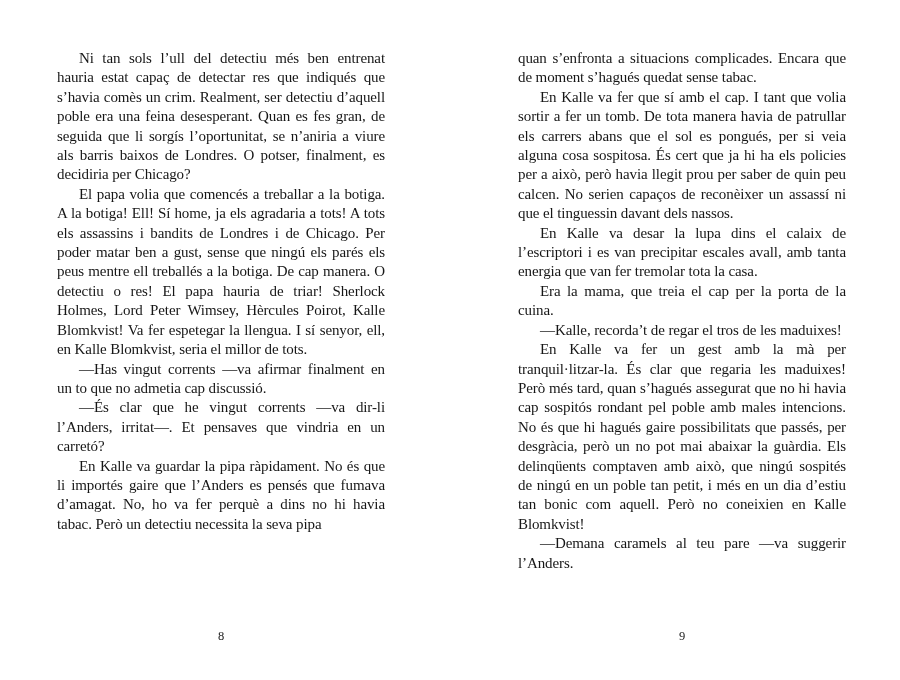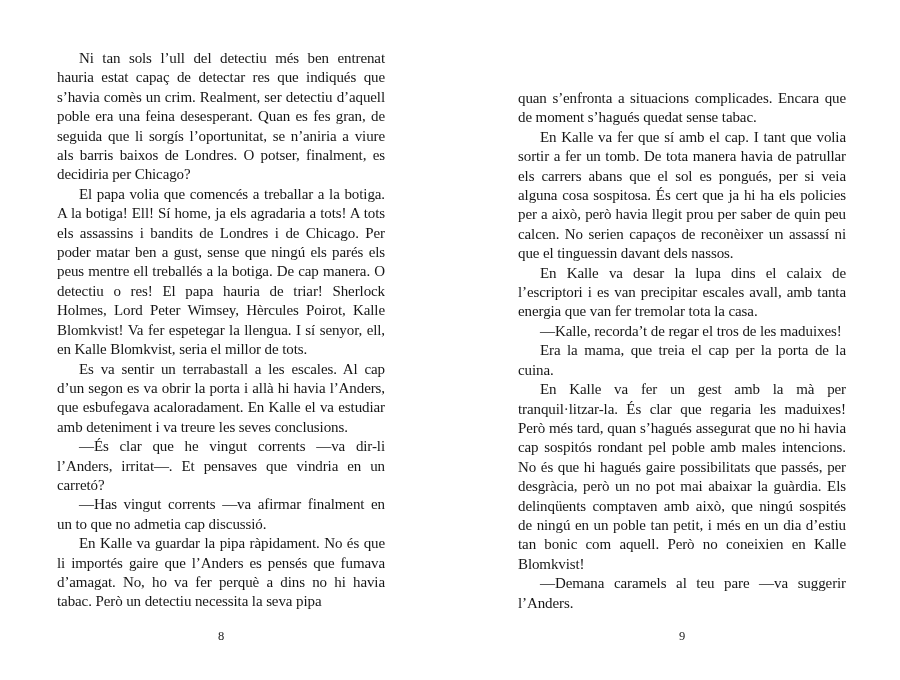--- a/index.html
+++ b/index.html
@@ -30,21 +30,21 @@
   .text-block {
     position: absolute;
     top: 49px;
     width: 328px;
     text-align: justify;
     font-size: 15px;
     line-height: 19.4px;
     letter-spacing: -0.1px;
   }
   .page-left  .text-block { left: 57px; }
-  .page-right .text-block { left: 68px; margin-top: 40px; }
+  .page-right .text-block { left: 68px; }
   .para {
     margin: 0;
     padding: 0;
   }
   .para.indent {
     text-indent: 22px;
   }
   .page-number {
     position: absolute;
     top: 629px;
@@ -58,34 +58,33 @@
 </style>
 </head>
 <body>
 
 <div class="spread">
 
   <div class="page page-left">
     <div class="text-block">
         <p class="para indent">Ni tan sols l’ull del detectiu més ben entrenat hauria estat capaç de detectar res que indiqués que s’havia comès un crim. Realment, ser detectiu d’aquell poble era una feina desesperant. Quan es fes gran, de seguida que li sorgís l’oportunitat, se n’aniria a viure als barris baixos de Londres. O potser, finalment, es decidiria per Chicago?</p>
         <p class="para indent">El papa volia que comencés a treballar a la botiga. A la botiga! Ell! Sí home, ja els agradaria a tots! A tots els assassins i bandits de Londres i de Chicago. Per poder matar ben a gust, sense que ningú els parés els peus mentre ell treballés a la botiga. De cap manera. O detectiu o res! El papa hauria de triar! Sherlock Holmes, Lord Peter Wimsey, Hèrcules Poirot, Kalle Blomkvist! Va fer espetegar la llengua. I sí senyor, ell, en Kalle Blomkvist, seria el millor de tots.</p>
-        <p class="para indent">Es va sentir un terrabastall a les escales. Al cap d’un segon es va obrir la porta i allà hi havia l’Anders, que esbufegava acaloradament. En Kalle el va estudiar amb deteniment i va treure les seves conclusions.</p>
+        <p class="para indent">—Has vingut corrents —va afirmar finalment en un to que no admetia cap discussió.</p>
         <p class="para indent">—És clar que he vingut corrents —va dir-li l’Anders, irritat—. Et pensaves que vindria en un carretó?</p>
-        <p class="para indent">—Has vingut corrents —va afirmar finalment en un to que no admetia cap discussió.</p>
         <p class="para indent">En Kalle va guardar la pipa ràpidament. No és que li importés gaire que l’Anders es pensés que fumava d’amagat. No, ho va fer perquè a dins no hi havia tabac. Però un detectiu necessita la seva pipa</p>
       </div>
     <div class="page-number">8</div>
   </div>
 
   <div class="page page-right">
     <div class="text-block">
         <p class="para">quan s’enfronta a situacions complicades. Encara que de moment s’hagués quedat sense tabac.</p>
         <p class="para indent">En Kalle va fer que sí amb el cap. I tant que volia sortir a fer un tomb. De tota manera havia de patrullar els carrers abans que el sol es pongués, per si veia alguna cosa sospitosa. És cert que ja hi ha els policies per a això, però havia llegit prou per saber de quin peu calcen. No serien capaços de reconèixer un assassí ni que el tinguessin davant dels nassos.</p>
         <p class="para indent">En Kalle va desar la lupa dins el calaix de l’escriptori i es van precipitar escales avall, amb tanta energia que van fer tremolar tota la casa.</p>
+        <p class="para indent">Era la mama, que treia el cap per la porta de la cuina.</p>
         <p class="para indent">—Kalle, recorda’t de regar el tros de les maduixes!</p>
-        <p class="para indent">Era la mama, que treia el cap per la porta de la cuina.</p>
         <p class="para indent">En Kalle va fer un gest amb la mà per tranquil·litzar-la. És clar que regaria les maduixes! Però més tard, quan s’hagués assegurat que no hi havia cap sospitós rondant pel poble amb males intencions. No és que hi hagués gaire possibilitats que passés, per desgràcia, però un no pot mai abaixar la guàrdia. Els delinqüents comptaven amb això, que ningú sospités de ningú en un poble tan petit, i més en un dia d’estiu tan bonic com aquell. Però no coneixien en Kalle Blomkvist!</p>
         <p class="para indent">—Demana caramels al teu pare —va suggerir l’Anders.</p>
       </div>
     <div class="page-number">9</div>
   </div>
 
 </div>
 
 </body></html>

